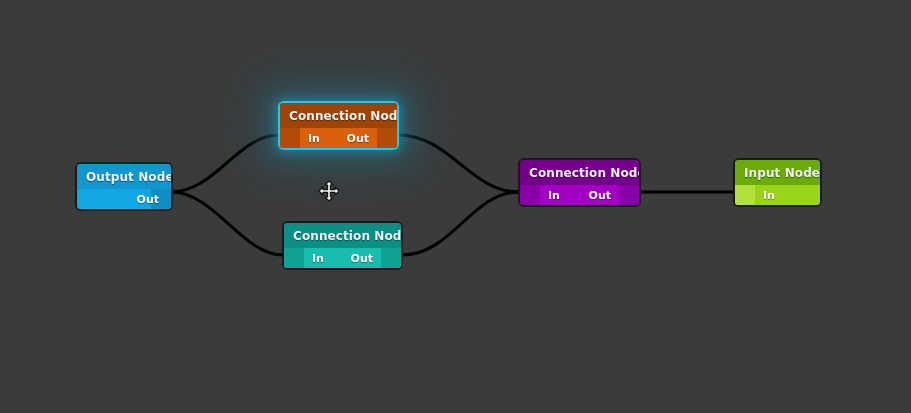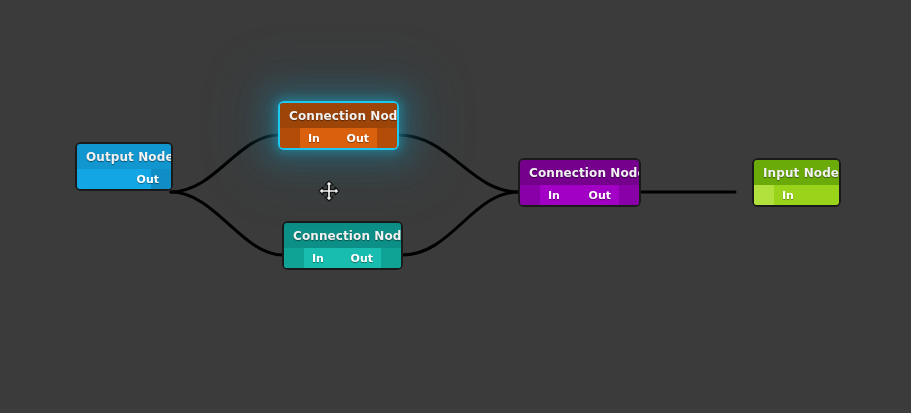--- a/index.html
+++ b/index.html
@@ -139,21 +139,21 @@
 
   <svg id="edges" viewBox="0 0 911 413" xmlns="http://www.w3.org/2000/svg">
       <path d="M 171 192 C 215 192, 238 135, 279 135" stroke="#000000" stroke-width="3" fill="none" stroke-linecap="round"></path>
       <path d="M 171 192 C 215 192, 242 255, 283 255" stroke="#000000" stroke-width="3" fill="none" stroke-linecap="round"></path>
       <path d="M 398 135 C 450 135, 470 192, 519 192" stroke="#000000" stroke-width="3" fill="none" stroke-linecap="round"></path>
       <path d="M 402 255 C 452 255, 472 192, 519 192" stroke="#000000" stroke-width="3" fill="none" stroke-linecap="round"></path>
       <path d="M 639 192 L 735 192" stroke="#000000" stroke-width="3" fill="none" stroke-linecap="round"></path>
     </svg>
 
   <div id="node-layer">
-      <div class="node theme-blue" style="left: 77px; top: 144px; width: 94px; height: 45px;">
+      <div class="node theme-blue" style="left: 77px; top: 164px; width: 94px; height: 45px;">
         <div class="node-inner">
           <div class="node-header">
             <span class="node-title">Output Node</span>
           </div>
           <div class="node-body">
             <span class="port-out"></span>
             <span class="port-label lbl-out-only">Out</span>
           </div>
         </div>
       </div>
@@ -189,21 +189,21 @@
             <span class="node-title">Connection Node</span>
           </div>
           <div class="node-body">
             <span class="port-in"></span>
             <span class="port-label lbl-in">In</span>
             <span class="port-out"></span>
             <span class="port-label lbl-out">Out</span>
           </div>
         </div>
       </div>
-      <div class="node theme-green" style="left: 754px; top: 160px; width: 85px; height: 45px;">
+      <div class="node theme-green" style="left: 735px; top: 160px; width: 85px; height: 45px;">
         <div class="node-inner">
           <div class="node-header">
             <span class="node-title">Input Node</span>
           </div>
           <div class="node-body">
             <span class="port-in"></span>
             <span class="port-label lbl-in-only">In</span>
           </div>
         </div>
       </div>

